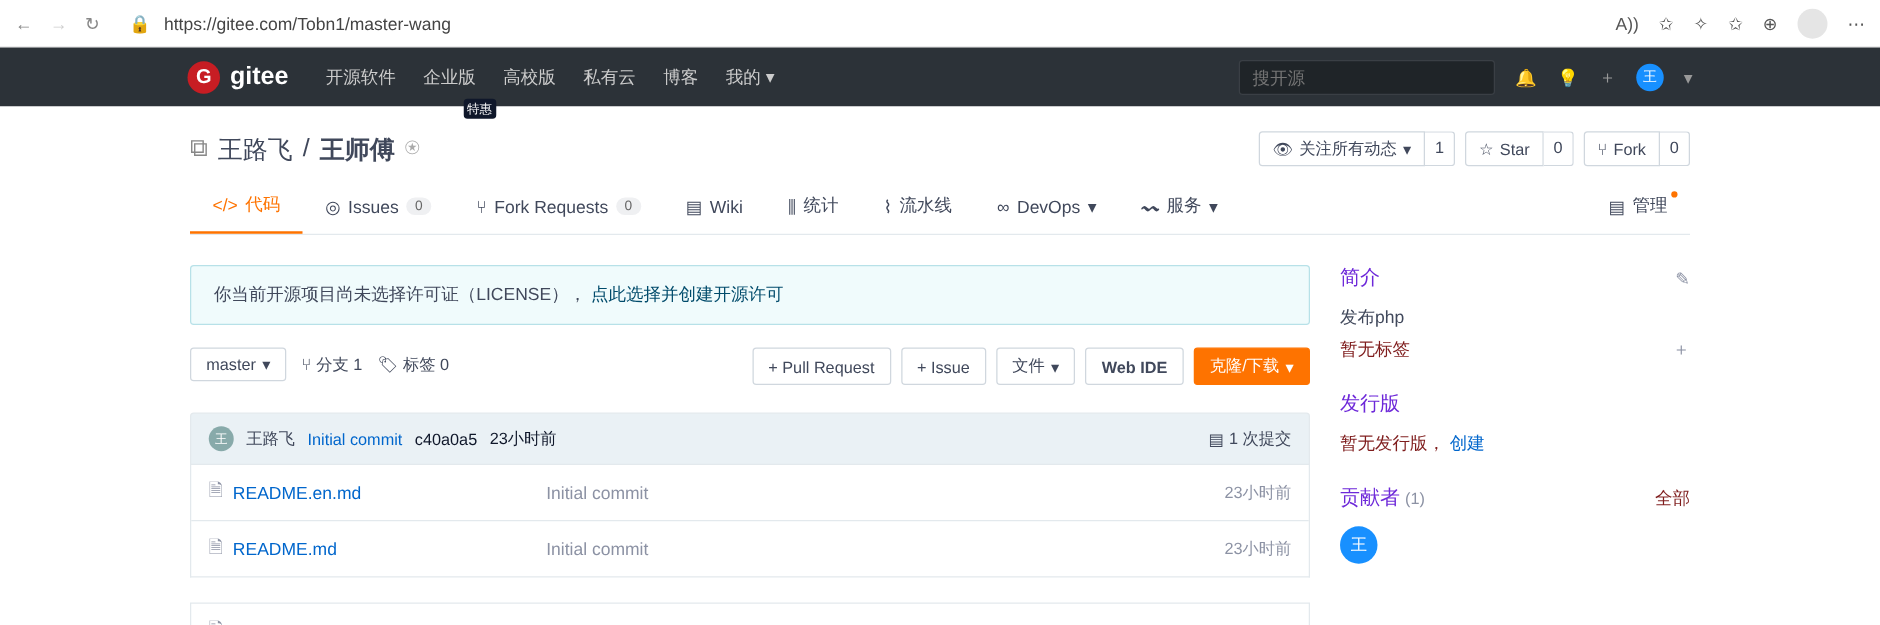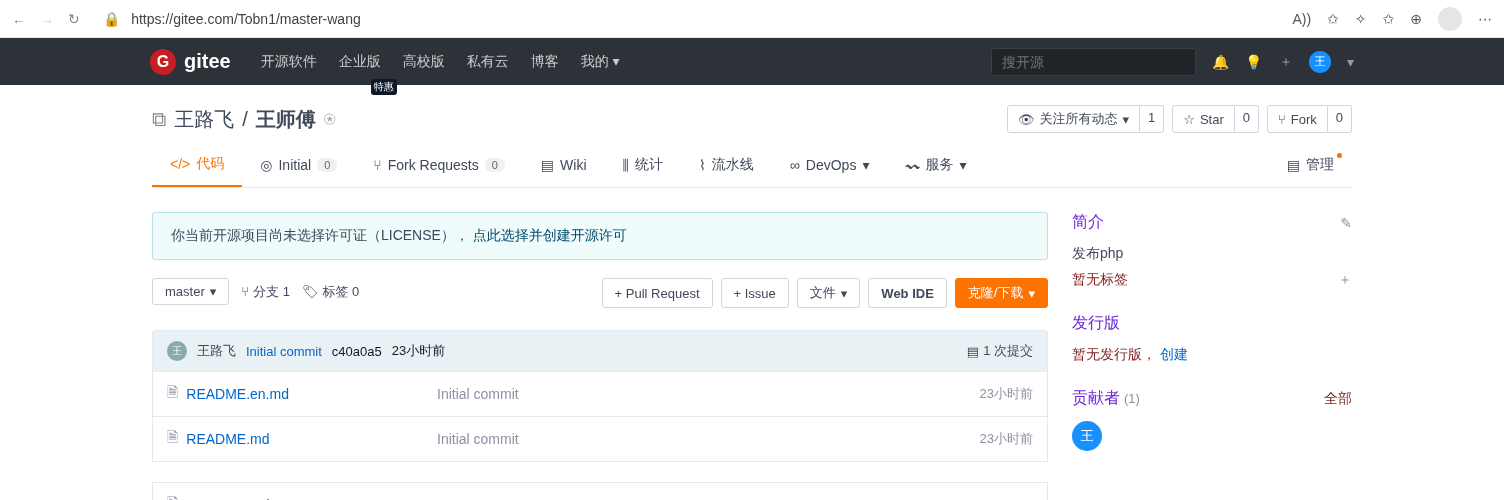--- a/index.html
+++ b/index.html
@@ -154,21 +154,21 @@
       </div>
       <div class="btn-group">
         <div class="action-btn">⑂ <span>Fork</span></div>
         <div class="count-badge">0</div>
       </div>
     </div>
   </div>
 
   <div class="tabs">
     <div class="tab active">&lt;/&gt; <span>代码</span></div>
-    <div class="tab">◎ <span>Initial</span> <span class="tab-count">0</span></div>
+    <div class="tab">◎ <span>Issues</span> <span class="tab-count">0</span></div>
     <div class="tab">⑂ <span>Fork Requests</span> <span class="tab-count">0</span></div>
     <div class="tab">▤ <span>Wiki</span></div>
     <div class="tab">⫼ <span>统计</span></div>
     <div class="tab">⌇ <span>流水线</span></div>
     <div class="tab">∞ <span>DevOps</span> ▾</div>
     <div class="tab">〰 <span>服务</span> ▾</div>
     <div class="tab" style="margin-left:auto">▤ <span>管理</span><span class="dot"></span></div>
   </div>
 
   <div class="content">

